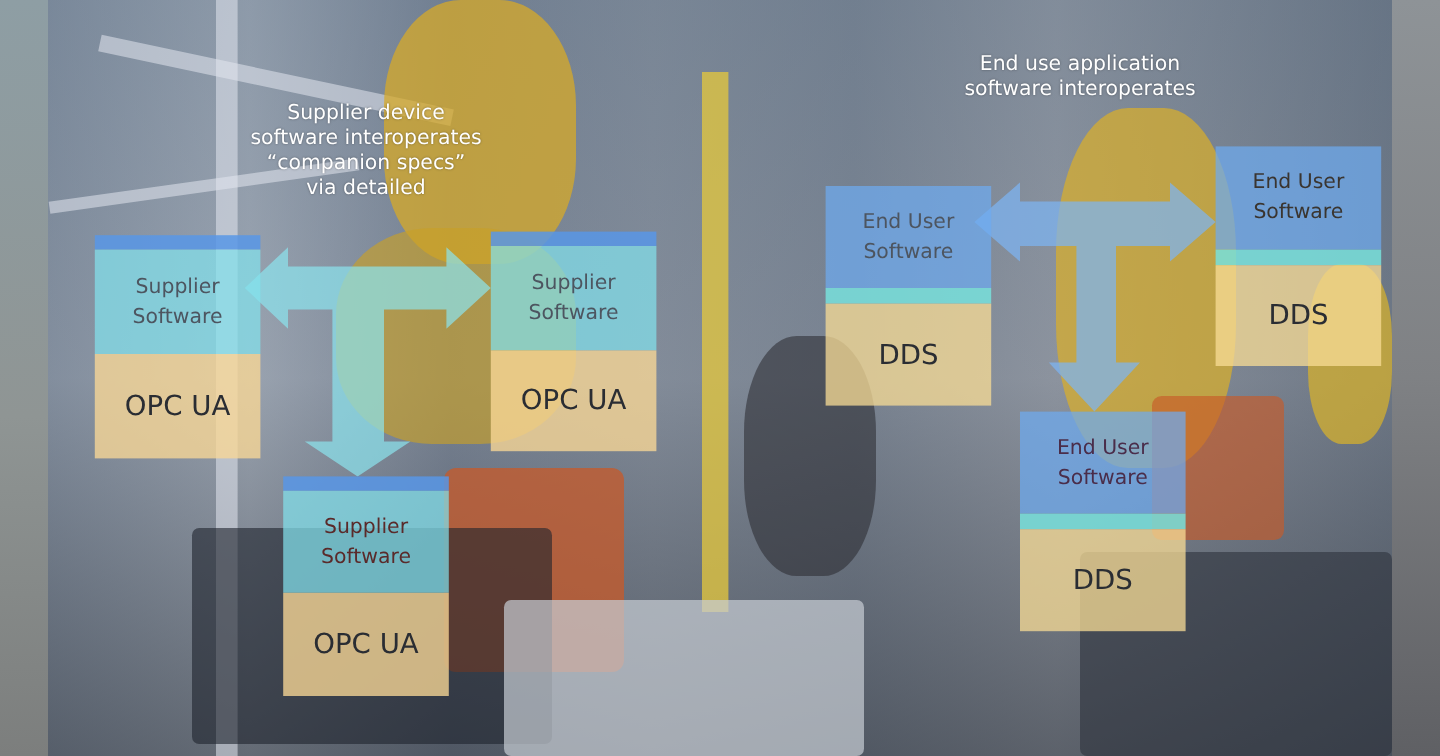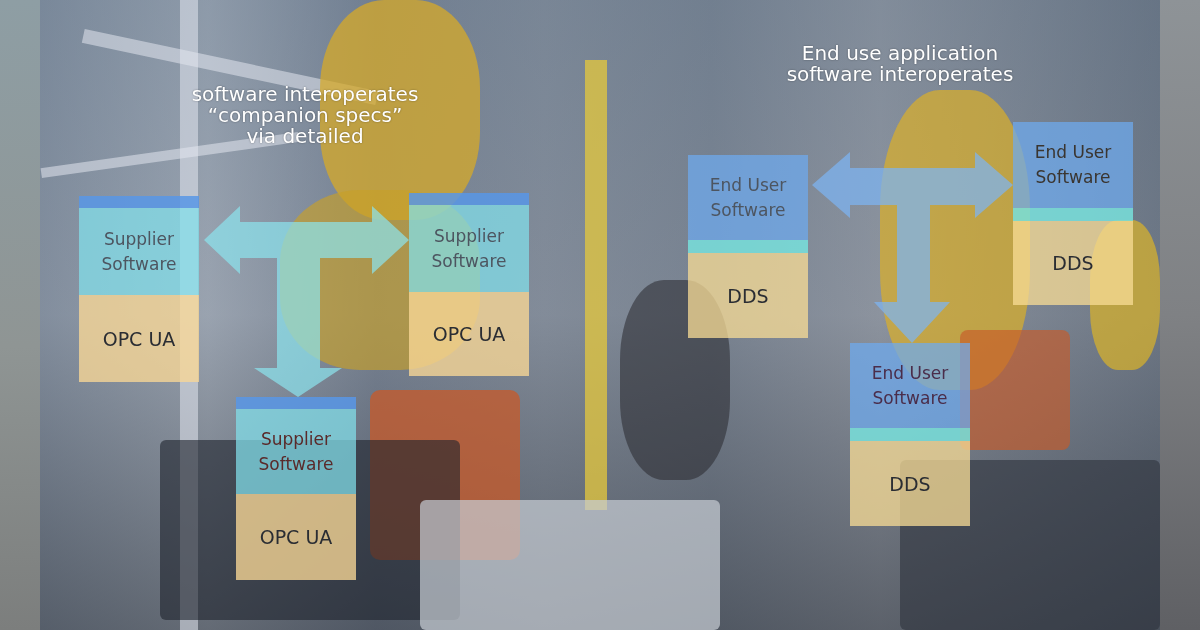--- a/index.html
+++ b/index.html
@@ -6,25 +6,25 @@
   body { width: 1200px; height: 630px; overflow: hidden; position: relative; font-family: "DejaVu Sans", sans-serif; background: #5a6470; }
   .side { position: absolute; top: 0; width: 40px; height: 630px; }
   .side.left { left: 0; background: linear-gradient(180deg, #8e9ea4 0%, #8f9594 55%, #7c7e7d 100%); }
   .side.right { right: 0; background: linear-gradient(180deg, #8e9397 0%, #7f8184 50%, #5f6064 100%); }
   .photo { position: absolute; left: 40px; top: 0; width: 1120px; height: 630px; overflow: hidden;
     background:
       linear-gradient(180deg, rgba(60,80,105,0.35) 0%, rgba(60,70,90,0.25) 50%, rgba(30,35,45,0.55) 100%),
       linear-gradient(90deg, #9aa6b4 0%, #b9c2cc 15%, #8c97a6 30%, #9aa3ae 45%, #8e98a4 60%, #a7adb5 75%, #7e8894 100%); }
   .blob { position: absolute; border-radius: 40%; }
   .beam { position: absolute; background: rgba(225,230,238,0.55); }
-  .caption { position: absolute; color: #ffffff; text-align: center; font-size: 20px; line-height: 21px; text-shadow: 0 0 2px rgba(0,0,0,0.4); }
-  .box { position: absolute; width: 120px; }
+  .caption { position: absolute; color: #ffffff; text-align: center; font-size: 17px; line-height: 21px; text-shadow: 0 0 2px rgba(0,0,0,0.4); }
+  .box { position: absolute; width: 138px; }
   .box .strip { height: 12px; }
   .box .top { display: flex; align-items: center; justify-content: center; text-align: center; font-size: 17px; line-height: 25px; color: #4d5560; }
-  .box .bot { display: flex; align-items: center; justify-content: center; font-size: 19px; color: #2a2d33; }
+  .box .bot { display: flex; align-items: center; justify-content: center; font-size: 23px; color: #2a2d33; }
   .supplier .strip { background: rgba(88,150,230,0.85); }
   .supplier .top { background: rgba(130,225,235,0.72); }
   .supplier .bot { background: rgba(248,215,150,0.78); }
   .enduser .top { background: rgba(110,170,240,0.72); }
   .enduser .mid { height: 13px; background: rgba(120,225,220,0.85); }
   .enduser .bot { background: rgba(248,220,150,0.75); }
   svg.arrow { position: absolute; left: 0; top: 0; }
 </style>
 </head>
 <body>
@@ -43,20 +43,21 @@
   <div class="beam" style="left:545px;top:60px;width:22px;height:450px;background:rgba(230,200,60,0.75);"></div>
   <div class="blob" style="left:580px;top:280px;width:110px;height:200px;background:rgba(40,40,45,0.55);"></div>
   <div class="blob" style="left:840px;top:90px;width:150px;height:300px;background:rgba(220,175,40,0.7);"></div>
   <div class="blob" style="left:920px;top:330px;width:110px;height:120px;background:rgba(200,90,40,0.65);border-radius:8px;"></div>
   <div class="blob" style="left:1050px;top:220px;width:70px;height:150px;background:rgba(220,180,40,0.7);"></div>
   <div class="blob" style="left:860px;top:460px;width:260px;height:170px;background:rgba(45,50,60,0.6);border-radius:6px;"></div>
   <div class="blob" style="left:380px;top:500px;width:300px;height:130px;background:rgba(200,205,212,0.7);border-radius:6px;"></div>
 </div>
 
 <div class="caption" style="left:180px;top:84px;width:250px;">
+  <div>Supplier device</div>
   <div>software interoperates</div>
   <div>“companion specs”</div>
   <div>via detailed</div>
 </div>
 <div class="caption" style="left:770px;top:43px;width:260px;">
   <div>End use application</div>
   <div>software interoperates</div>
 </div>
 
 <svg class="arrow" width="1200" height="630">

